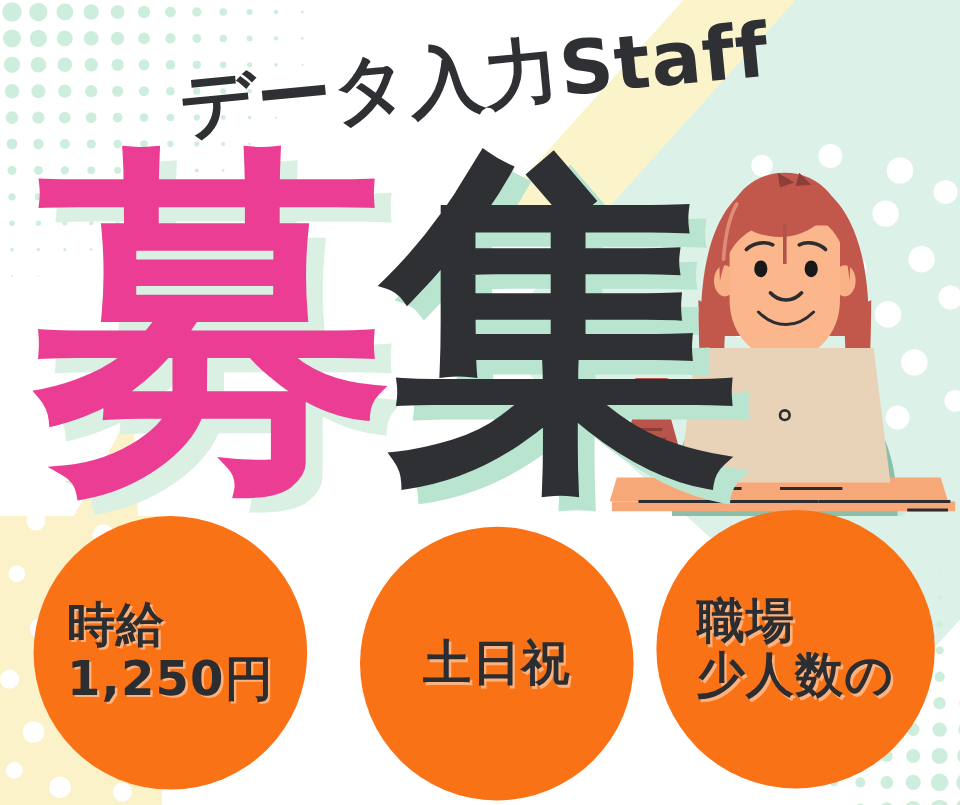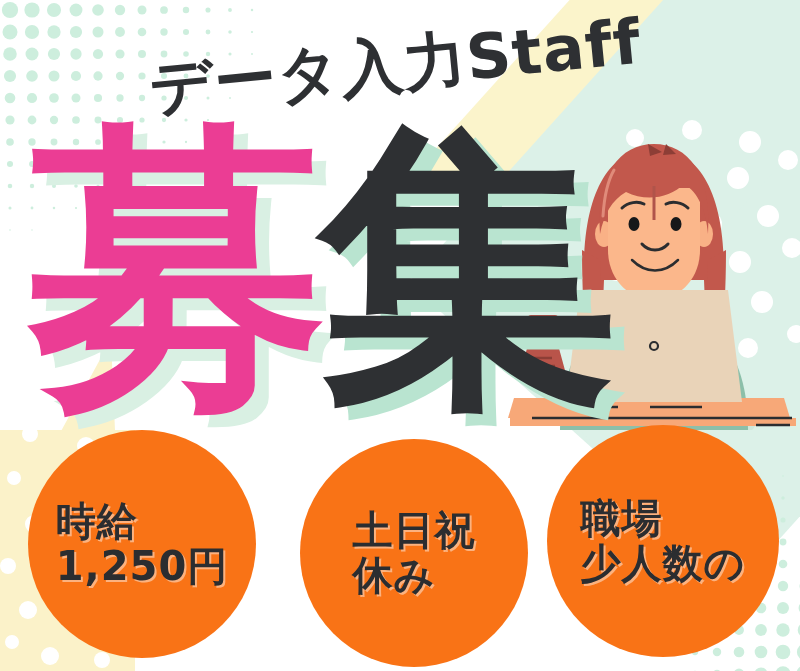--- a/index.html
+++ b/index.html
@@ -447,21 +447,20 @@
   <div class="circle" id="circle-1">
     <div class="ctext">
       <div>時給</div>
       <div>1,250円</div>
     </div>
   </div>
 
   <div class="circle" id="circle-2">
     <div class="ctext">
       <div>土日祝</div>
-      <div>休み</div>
     </div>
   </div>
 
   <div class="circle" id="circle-3">
     <div class="ctext">
       <div>職場</div>
       <div>少人数の</div>
     </div>
   </div>
 

